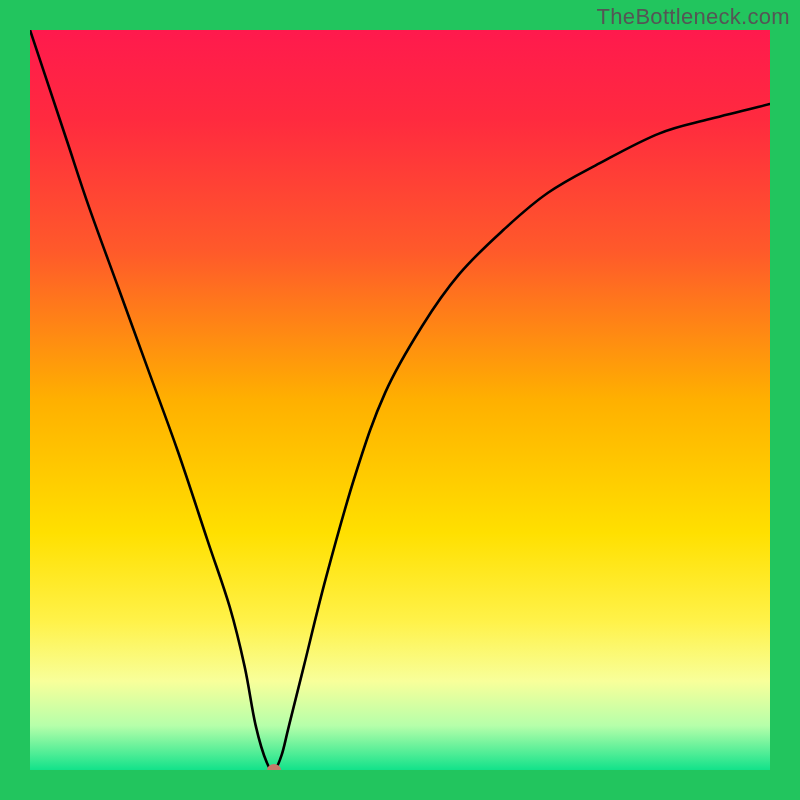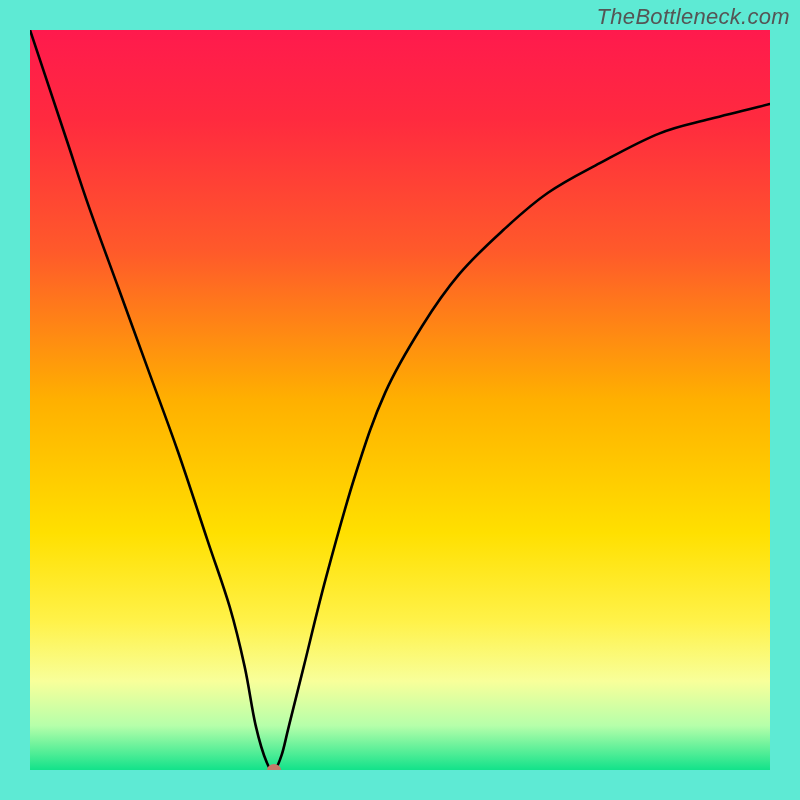--- a/index.html
+++ b/index.html
@@ -8,22 +8,21 @@
     width: 800px;
     height: 800px;
     overflow: hidden;
     background: #000;
     font-family: Arial, Helvetica, sans-serif;
   }
   .frame {
     position: relative;
     width: 800px;
     height: 800px;
-    background: #5eead4;
-    font-style: italic;
+    background: #22c55e;
   }
   .watermark {
     position: absolute;
     top: 4px;
     right: 10px;
     color: #555;
     font-size: 22px;
     font-weight: 500;
     letter-spacing: 0.3px;
     user-select: none;

